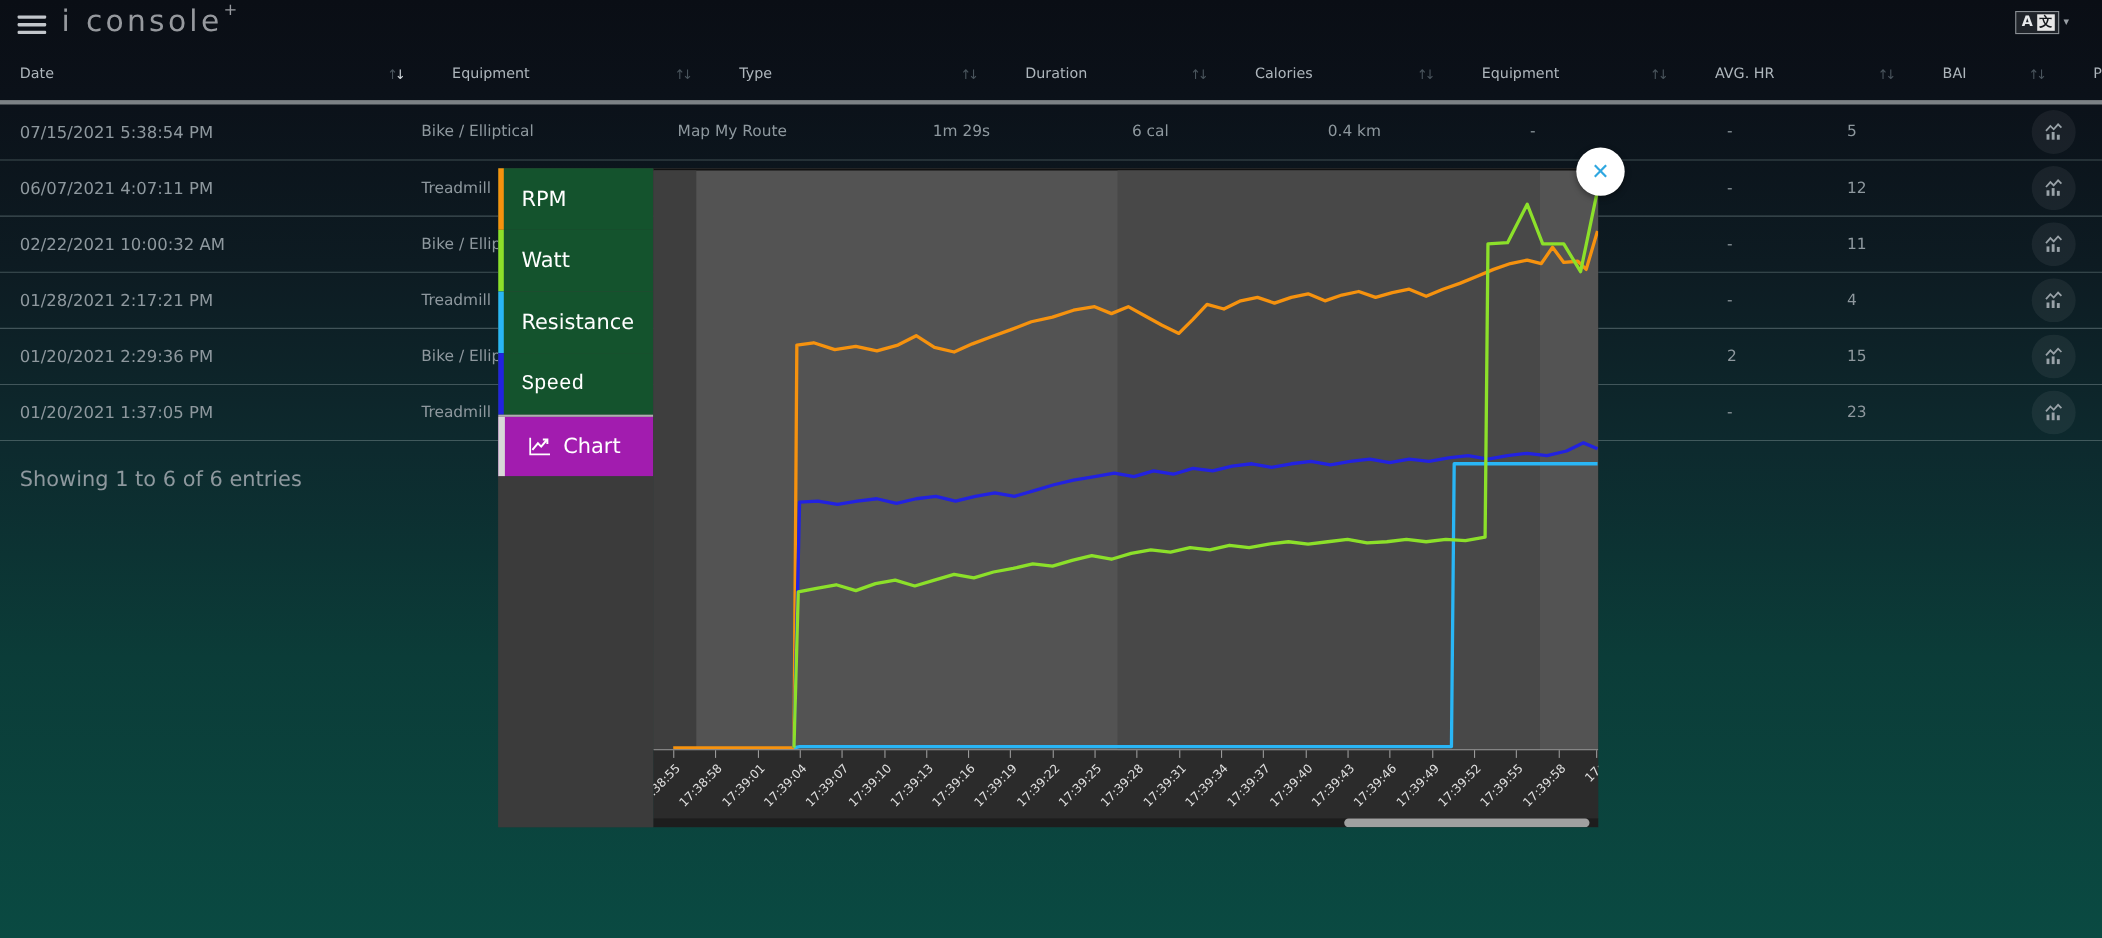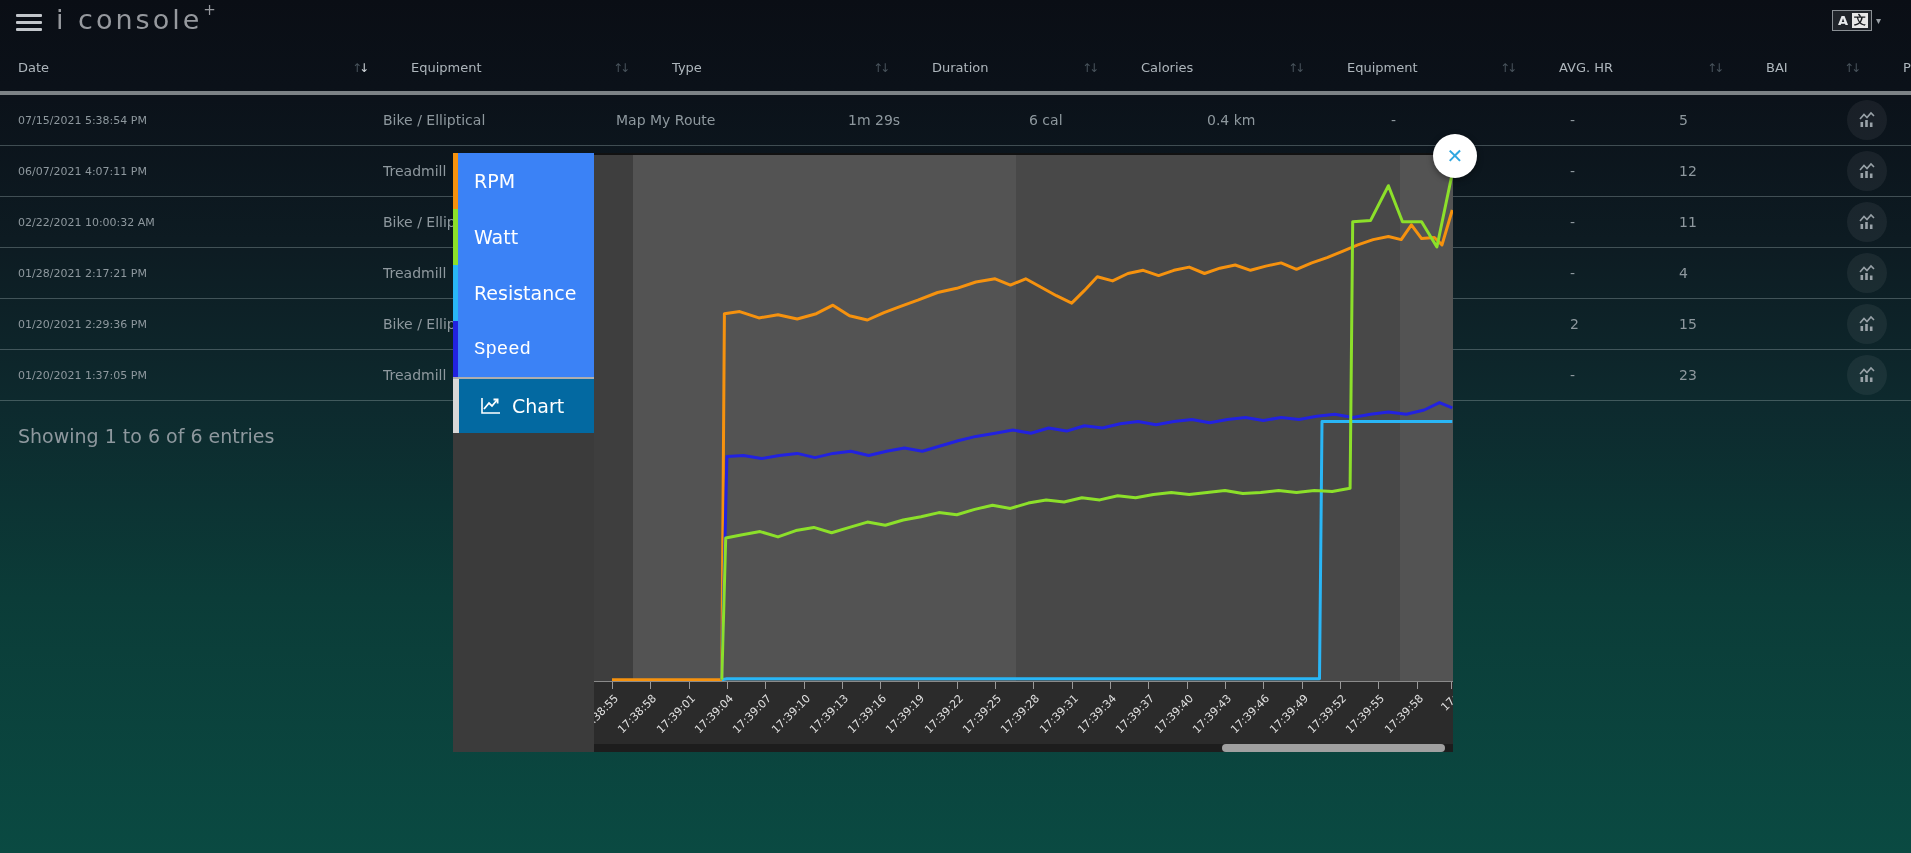--- a/index.html
+++ b/index.html
@@ -25,32 +25,32 @@
   .t-head { height:47px; font-size:13px; color:#aeb6bc;gap:28px; }
   .t-head .hcell { display:flex; align-items:center; justify-content:space-between; padding-right:14px; height:100%; cursor:pointer; }
   .t-head .hcell:first-child { padding-left:18px; }
   .sort-ic { font-size:12px; line-height:1; white-space:nowrap; }
   .sort-ic .up,.sort-ic .dn { color:#49545c; }
   .sort-ic.active .dn { color:#d3d9dd; }
   .sort-ic .dn { margin-left:-3px; }
   .thickbar { height:4px; background:#7c8286; }
   .t-row { height:51px; font-size:14px; color:#8e989e; border-bottom:1px solid rgba(150,168,172,0.38); }
   .t-row .cell { padding-right:10px; overflow:hidden; white-space:nowrap; }
-  .t-row .cell:first-child { padding-left:18px; font-size:11px; }
+  .t-row .cell:first-child { padding-left:18px; font-size:15px; }
   .t-rows .t-row:nth-child(5) .cell-avg_hr { padding-left:46px; }
   .cell-details { display:flex; justify-content:center; }
   .det-btn { width:40px; height:40px; border-radius:50%; background:rgba(255,255,255,0.06); display:flex; align-items:center; justify-content:center; cursor:pointer; }
   .t-footer { padding:24px 0 0 18px; font-size:19px; color:#8e989e; }
   
   .modal { position:absolute; left:453px; top:153px; width:1000px; height:599px; display:flex; }
   .panel { width:141px; height:100%; background:#3b3b3b; display:flex; flex-direction:column; }
-  .leg-item { height:56px; background:#3b82f6; display:flex; align-items:center; padding-left:16px; color:#fff; font-size:19px; border-left:5px solid #000; }
+  .leg-item { height:56px; background:#14532d; display:flex; align-items:center; padding-left:16px; color:#fff; font-size:19px; border-left:5px solid #000; }
   .panel-sep { height:2px; background:#aeaeae; }
   .tab { display:flex; align-items:center; gap:9px; color:#fff; font-size:19px; padding-left:11px; cursor:pointer; }
-  .tab-chart { height:54px; background:#0369a1; border-left:6px solid #d8d8d8;padding-left:20px; }
+  .tab-chart { height:54px; background:#a21caf; border-left:6px solid #d8d8d8;padding-left:20px; }
   .tab-muscle { height:62px; background:#4a4a4a; border-left:6px solid #0d0d0d; }
   .panel-fill { flex:1; background:#3b3b3b; }
   .chartzone { position:relative; width:859px; height:100%; background:#2b2b2b; overflow:hidden; }
   .plot { position:absolute; left:0; top:0; width:859px; height:529px; background:#535353; border-top:2px solid #111; }
   .band { position:absolute; top:0; height:100%; }
   .band1 { left:0; width:39px; background:#3e3e3e; }
   .band2 { left:422px; width:384px; background:#484848; }
   .plot svg { position:absolute; left:0; top:0; }
   .axisline { position:absolute; left:0; bottom:0; width:100%; height:1px; background:#8a8a8a; }
   .xlabels { position:absolute; left:0; top:529px; width:859px; height:62px; }

